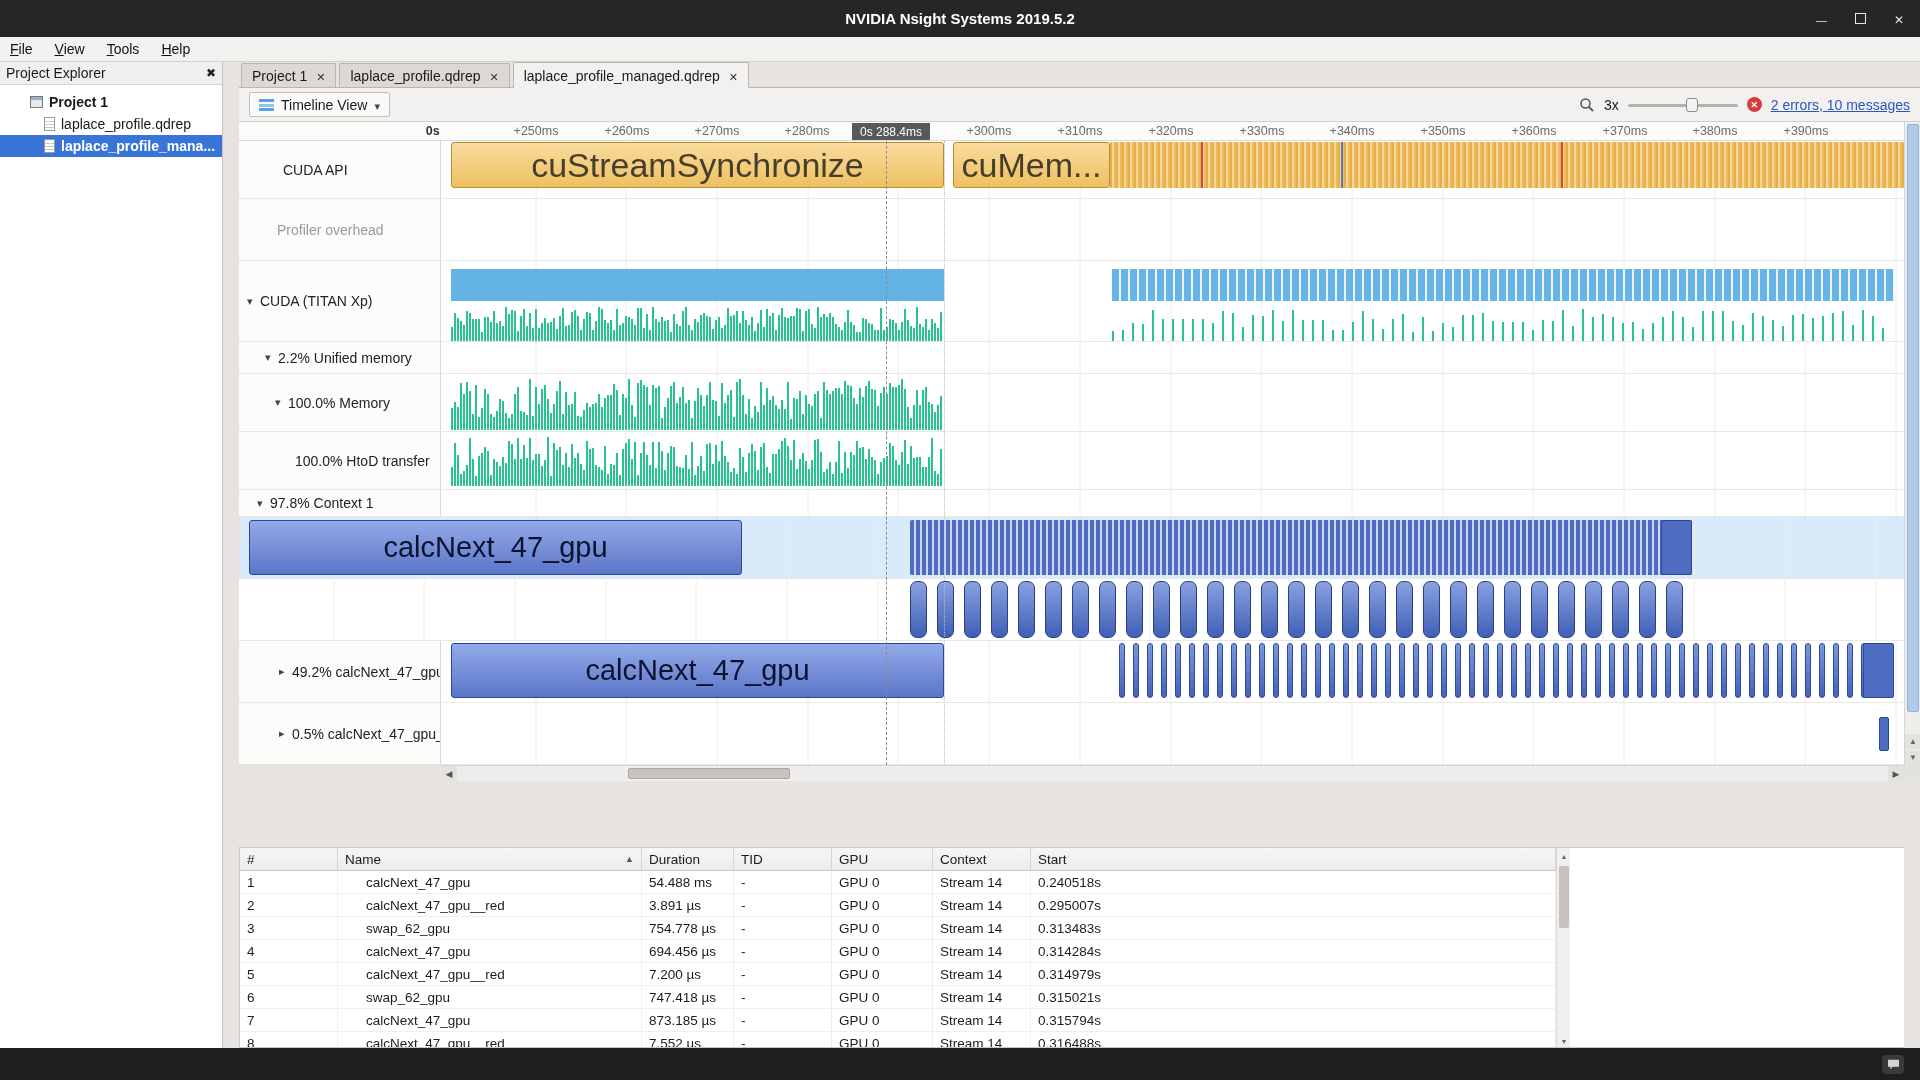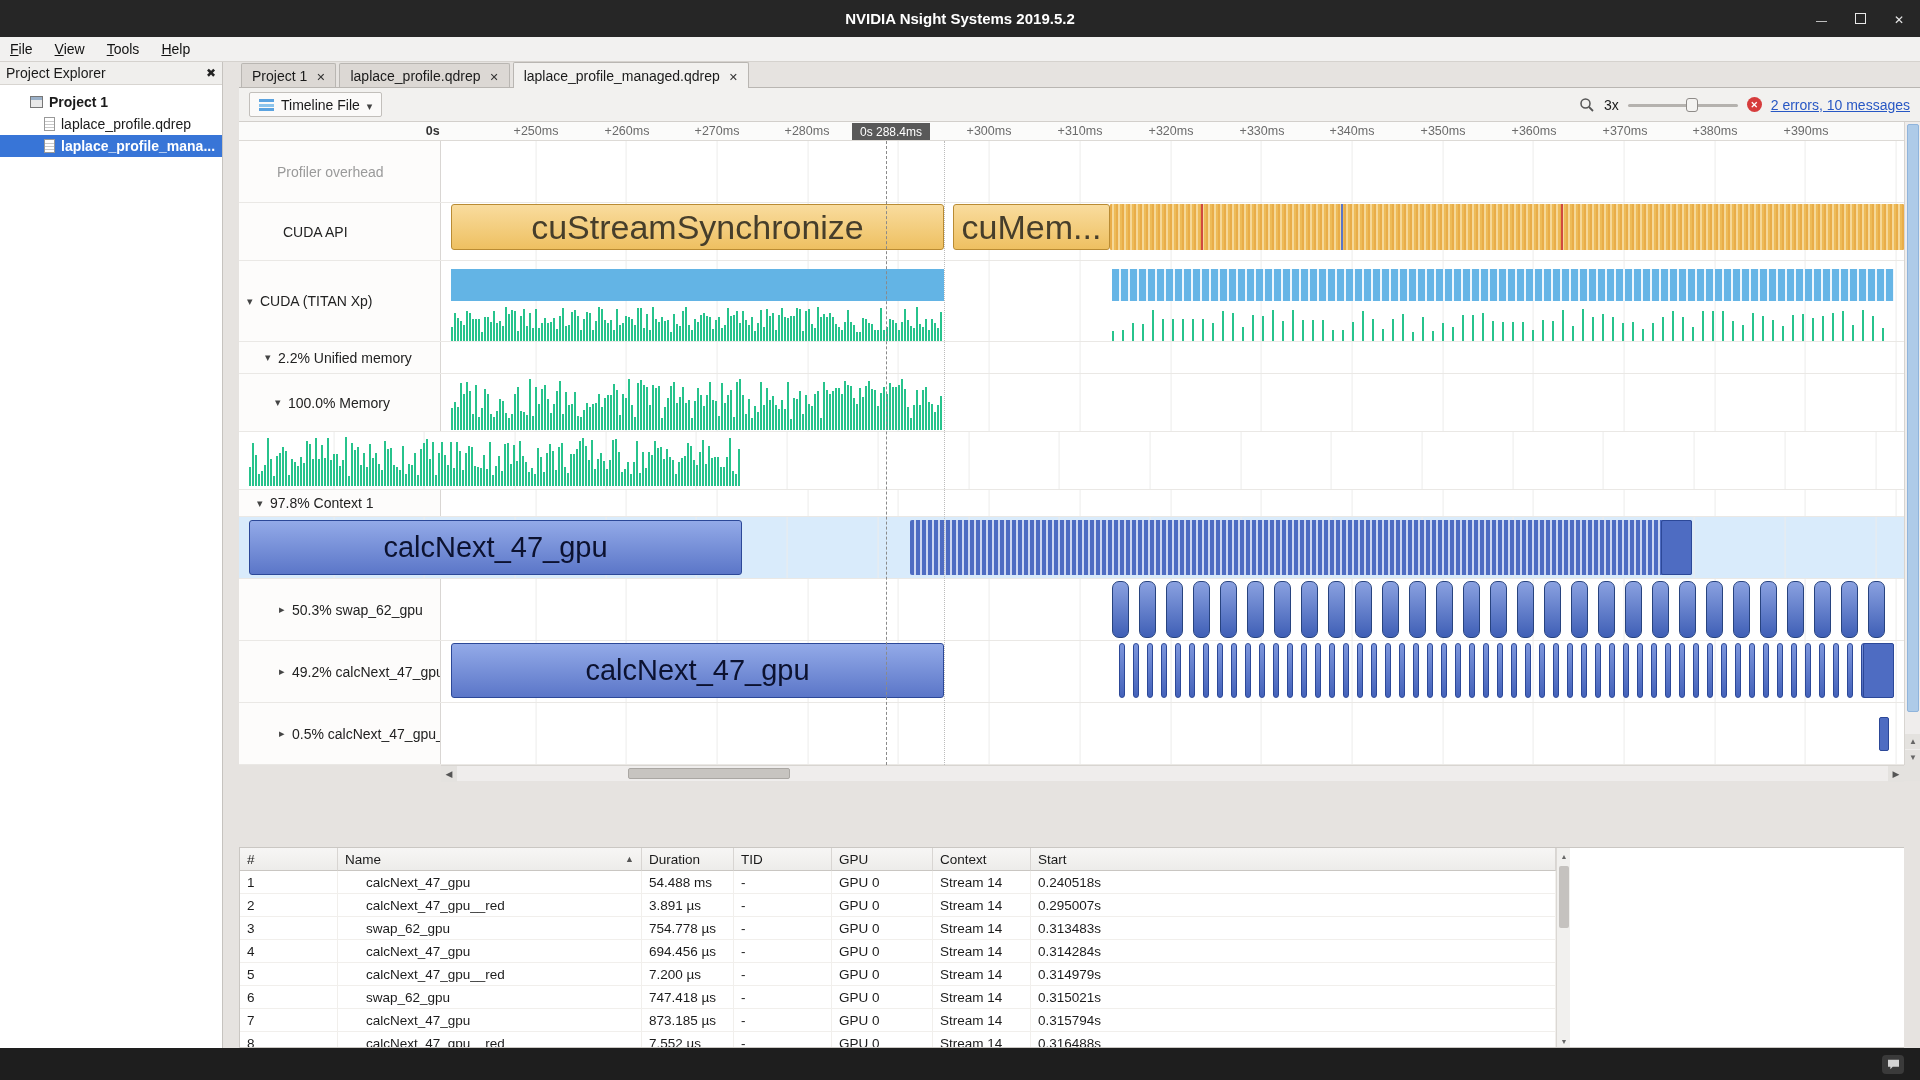--- a/index.html
+++ b/index.html
@@ -176,21 +176,21 @@
     </div>
     <div class="tab active">
       <span>laplace_profile_managed.qdrep</span>
       <span class="tab-close"></span>
     </div>
   </div>
 
   <div class="toolbar">
     <div class="view-btn">
       <span class="tl-icon"></span>
-      <span>Timeline File</span>
+      <span>Timeline View</span>
       <span class="caret"></span>
     </div>
     <div class="toolbar-right">
       <svg width="16" height="16" viewBox="0 0 16 16">
           <circle cx="6.5" cy="6.5" r="4.5" fill="none" stroke="#555" stroke-width="1.5"></circle>
           <line x1="10" y1="10" x2="14" y2="14" stroke="#555" stroke-width="1.8"></line>
         </svg>
       <span class="zoom-label">3x</span>
       <div class="slider">
         <div class="strack"></div>
@@ -215,43 +215,43 @@
     <span class="tick" style="left:1204px">+350ms</span>
     <span class="tick" style="left:1295px">+360ms</span>
     <span class="tick" style="left:1386px">+370ms</span>
     <span class="tick" style="left:1476px">+380ms</span>
     <span class="tick" style="left:1567px">+390ms</span>
     <div class="cursor-tip">0s 288.4ms</div>
   </div>
 
   <div class="rows">
 
-    <div class="trow" style="height:62px">
-      <div class="rlabel" style="padding-left:38px">
-        <span class="muted">Profiler overhead</span>
-      </div>
-      <div class="track"></div>
-    </div>
-
     <div class="trow" style="height:58px">
       <div class="rlabel" style="padding-left:44px">
         <span>CUDA API</span>
       </div>
       <div class="track">
         <div class="bar-big orange" style="left:10px;top:1px;width:493px;height:46px;font-size:34px">
             <span>cuStreamSynchronize</span>
           </div>
         <div class="bar-big orange" style="left:512px;top:1px;width:157px;height:46px;font-size:34px">
             <span>cuMem...</span>
           </div>
         <div class="dense-orange" style="left:669px;top:1px;width:794px;height:46px"></div>
         <div class="accent" style="left:760px;top:1px;height:46px;background:#d0493f"></div>
         <div class="accent" style="left:900px;top:1px;height:46px;background:#5b76c8"></div>
         <div class="accent" style="left:1120px;top:1px;height:46px;background:#d0493f"></div>
       </div>
+    </div>
+
+    <div class="trow" style="height:62px">
+      <div class="rlabel" style="padding-left:38px">
+        <span class="muted">Profiler overhead</span>
+      </div>
+      <div class="track"></div>
     </div>
 
     <div class="trow" style="height:81px">
       <div class="rlabel" style="padding-left:8px">
         <span class="arr down"></span>
         <span>CUDA (TITAN Xp)</span>
       </div>
       <div class="track">
         <div class="devbar" style="left:10px;top:8px;width:493px;height:32px"></div>
         <div class="stripe-blue" style="left:671px;top:8px;width:782px;height:32px"></div>
@@ -681,20 +681,23 @@
             <i style="width:2px;margin-right:1px;height:52.7%"></i>
             <i style="width:2px;margin-right:1px;height:48.6%"></i>
             <i style="width:2px;margin-right:1px;height:34.1%"></i>
             <i style="width:2px;margin-right:1px;height:46.8%"></i>
             <i style="width:2px;margin-right:1px;height:62.5%"></i>
           </div>
       </div>
     </div>
 
     <div class="trow" style="height:58px">
+      <div class="rlabel" style="padding-left:56px">
+        <span>100.0% HtoD transfer</span>
+      </div>
       <div class="track">
         <div data-histo="164,2,1,20,95" style="left:10px;top:2px;width:493px;height:52px;--c:#27c38c">
             <i style="width:2px;margin-right:1px;height:35.9%"></i>
             <i style="width:2px;margin-right:1px;height:81.9%"></i>
             <i style="width:2px;margin-right:1px;height:60.4%"></i>
             <i style="width:2px;margin-right:1px;height:22.6%"></i>
             <i style="width:2px;margin-right:1px;height:28.0%"></i>
             <i style="width:2px;margin-right:1px;height:40.0%"></i>
             <i style="width:2px;margin-right:1px;height:93.1%"></i>
             <i style="width:2px;margin-right:1px;height:52.1%"></i>
@@ -870,24 +873,20 @@
       <div class="track">
         <div class="bar-big blue" style="left:10px;top:3px;width:493px;height:55px;font-size:29px">
             <span>calcNext_47_gpu</span>
           </div>
         <div class="stripe-kernel" style="left:671px;top:3px;width:782px;height:55px"></div>
         <div class="end-block" style="left:1422px;top:3px;width:31px;height:55px"></div>
       </div>
     </div>
 
     <div class="trow" style="height:62px">
-      <div class="rlabel" style="padding-left:40px">
-        <span class="arr right"></span>
-        <span>50.3% swap_62_gpu</span>
-      </div>
       <div class="track">
         <div class="pills" data-histo="29,17,10,100,100" style="left:671px;top:2px;width:782px;height:57px">
             <i style="width:17px;margin-right:10px;height:100.0%"></i>
             <i style="width:17px;margin-right:10px;height:100.0%"></i>
             <i style="width:17px;margin-right:10px;height:100.0%"></i>
             <i style="width:17px;margin-right:10px;height:100.0%"></i>
             <i style="width:17px;margin-right:10px;height:100.0%"></i>
             <i style="width:17px;margin-right:10px;height:100.0%"></i>
             <i style="width:17px;margin-right:10px;height:100.0%"></i>
             <i style="width:17px;margin-right:10px;height:100.0%"></i>

